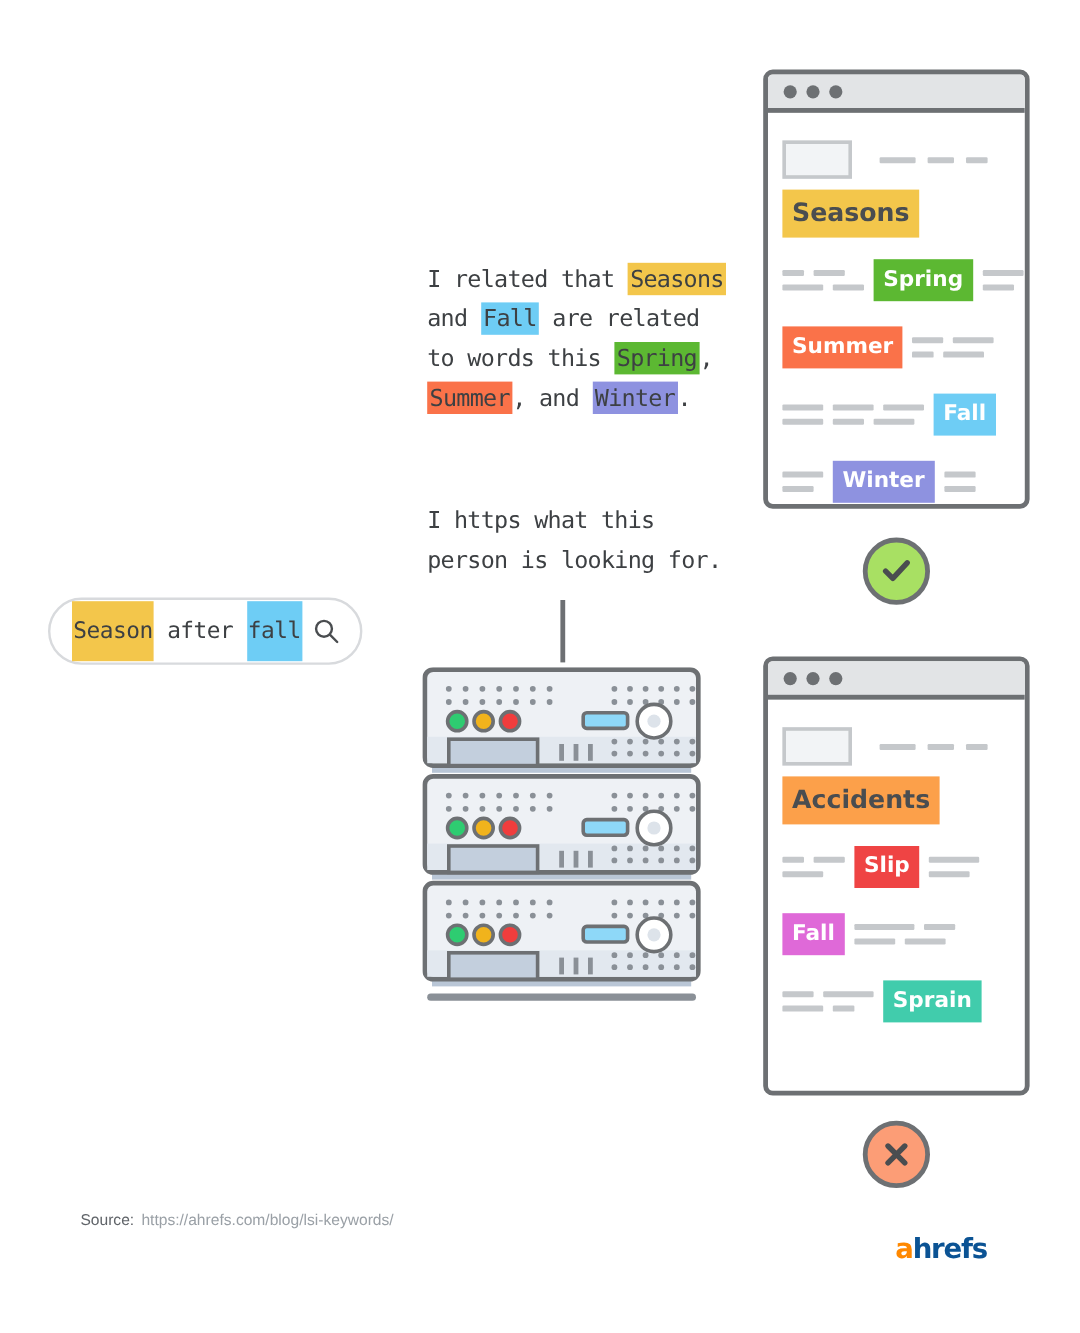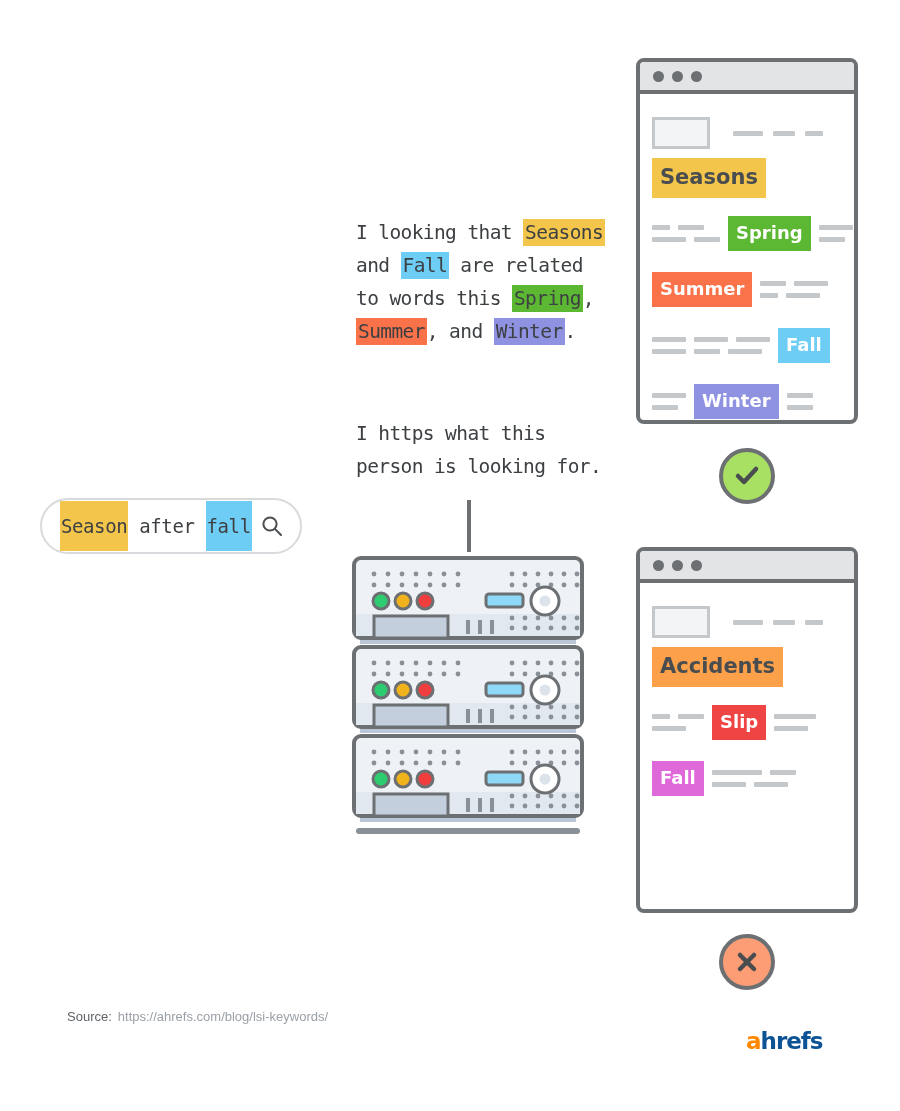--- a/index.html
+++ b/index.html
@@ -219,21 +219,21 @@
 <div id="search-bar">
   <div id="search-text"><span class="hl hl-yellow">Season</span><span> after </span><span class="hl hl-skyblue">fall</span></div>
   <div id="search-icon-wrap">
     <svg width="24" height="24" viewBox="0 0 24 24" fill="none">
       <circle cx="10" cy="10" r="6.6" stroke="#4a4d50" stroke-width="2"></circle>
       <line x1="14.9" y1="14.9" x2="21" y2="21" stroke="#4a4d50" stroke-width="2" stroke-linecap="round"></line>
     </svg>
   </div>
 </div>
 
-<div id="para-1" class="para"><span>I looking that </span><span class="hl hl-yellow">Seasons</span><span> and </span><span class="hl hl-skyblue">Fall</span><span> are related to words this </span><span class="hl hl-green">Spring</span><span>, </span><span class="hl hl-orange">Summer</span><span>, and </span><span class="hl hl-purple">Winter</span><span>.</span></div>
+<div id="para-1" class="para"><span>I related that </span><span class="hl hl-yellow">Seasons</span><span> and </span><span class="hl hl-skyblue">Fall</span><span> are related to words this </span><span class="hl hl-green">Spring</span><span>, </span><span class="hl hl-orange">Summer</span><span>, and </span><span class="hl hl-purple">Winter</span><span>.</span></div>
 <div id="para-2" class="para">I https what this person is looking for.</div>
 
 <div id="connector"></div>
 
 <div id="server-rack">
   <svg width="232" height="280" viewBox="0 0 232 280">
     <g id="server-units">
         <g>
           <rect x="8" y="78" width="216" height="10" fill="#b9c6d6"></rect>
           <rect x="2" y="2" width="228" height="80" rx="7" fill="#eef1f5" stroke="#6d7073" stroke-width="4"></rect>
@@ -540,20 +540,33 @@
             <div class="lrow">
               <span class="l" style="width: 50px;"></span>
               <span class="l" style="width: 26px;"></span>
             </div>
             <div class="lrow">
               <span class="l" style="width: 34px;"></span>
               <span class="l" style="width: 34px;"></span>
             </div>
           </div>
         </div>
+        <div class="row">
+          <div class="lines" style="margin-right: 8px;">
+            <div class="lrow">
+              <span class="l" style="width: 26px;"></span>
+              <span class="l" style="width: 42px;"></span>
+            </div>
+            <div class="lrow">
+              <span class="l" style="width: 34px;"></span>
+              <span class="l" style="width: 18px;"></span>
+            </div>
+          </div>
+          <span class="chip chip-kw c-teal">Sprain</span>
+        </div>
       </div>
   </div>
 </div>
 
 <div class="badge" id="badge-cross">
   <svg width="28" height="28" viewBox="0 0 28 28">
     <line x1="7" y1="7" x2="21" y2="21" stroke="#4a4d50" stroke-width="4.5" stroke-linecap="round"></line>
     <line x1="21" y1="7" x2="7" y2="21" stroke="#4a4d50" stroke-width="4.5" stroke-linecap="round"></line>
   </svg>
 </div>

